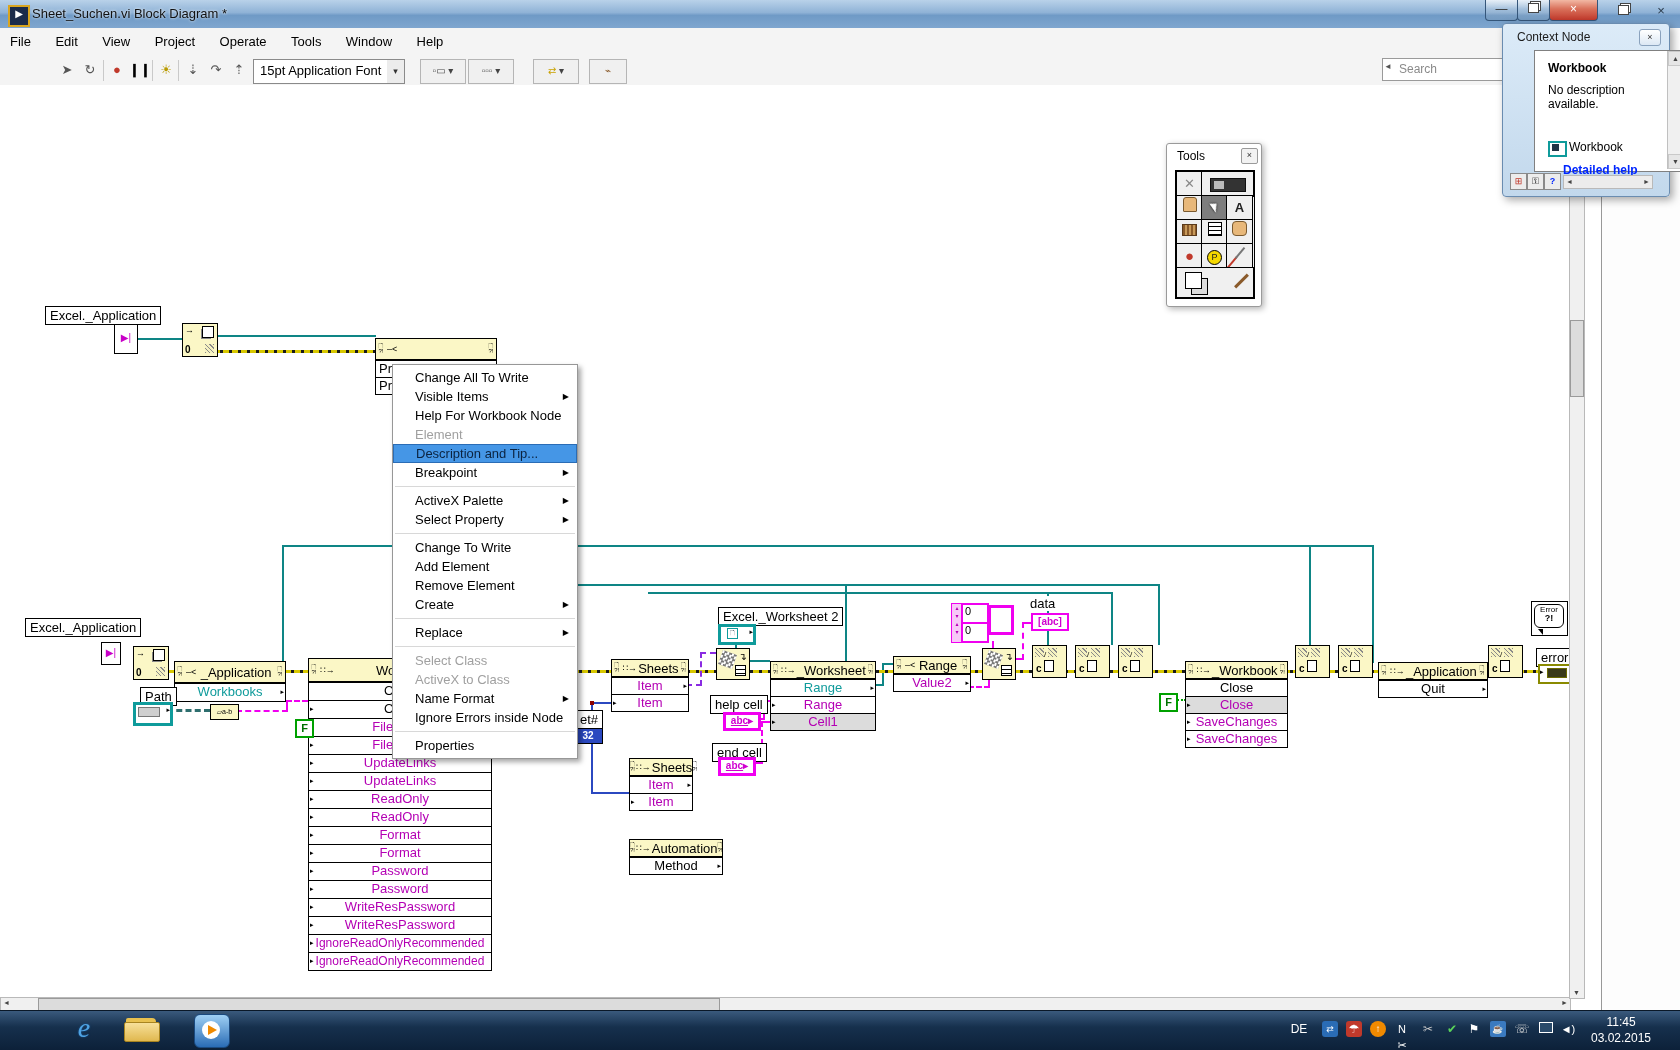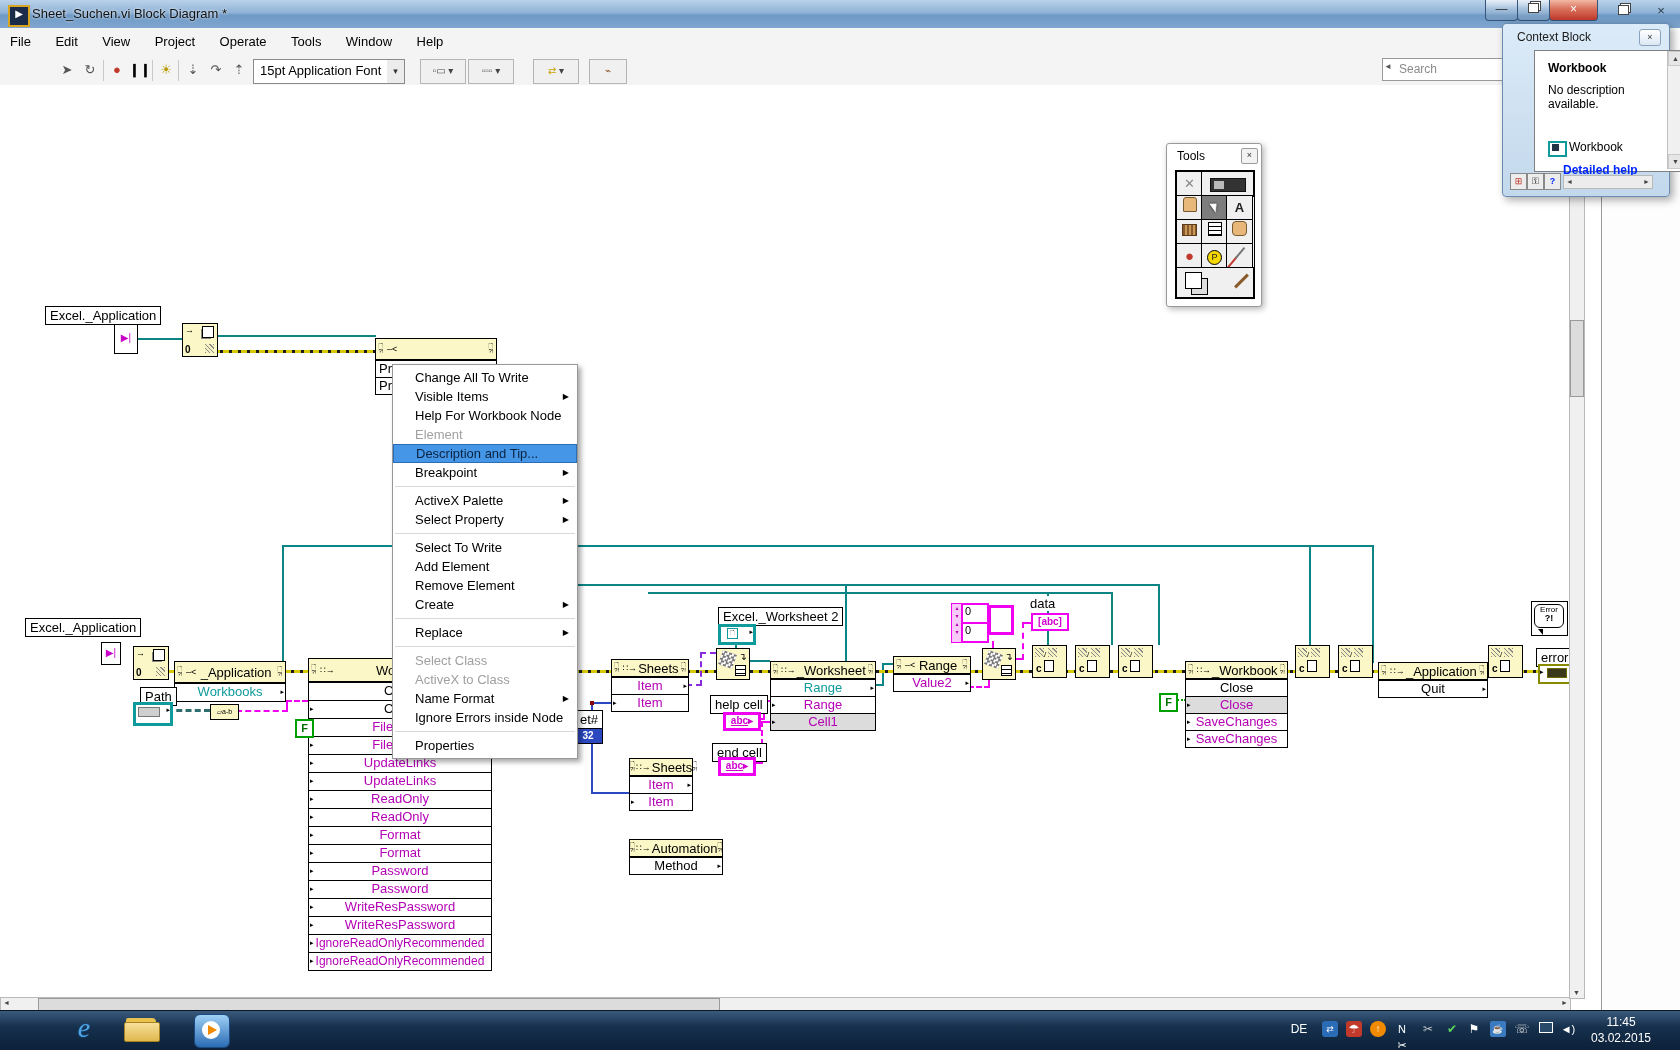--- a/index.html
+++ b/index.html
@@ -423,21 +423,21 @@
     <div class="cmi">Change All To Write</div>
     <div class="cmi"><span>Visible Items</span><span class="sub">▶</span></div>
     <div class="cmi">Help For Workbook Node</div>
     <div class="cmi dis">Element</div>
     <div class="cmi hl">Description and Tip...</div>
     <div class="cmi"><span>Breakpoint</span><span class="sub">▶</span></div>
     <div class="cmsep"></div>
     <div class="cmi"><span>ActiveX Palette</span><span class="sub">▶</span></div>
     <div class="cmi"><span>Select Property</span><span class="sub">▶</span></div>
     <div class="cmsep"></div>
-    <div class="cmi">Select To Write</div>
+    <div class="cmi">Change To Write</div>
     <div class="cmi">Add Element</div>
     <div class="cmi">Remove Element</div>
     <div class="cmi"><span>Create</span><span class="sub">▶</span></div>
     <div class="cmsep"></div>
     <div class="cmi"><span>Replace</span><span class="sub">▶</span></div>
     <div class="cmsep"></div>
     <div class="cmi dis">Select Class</div>
     <div class="cmi dis">ActiveX to Class</div>
     <div class="cmi"><span>Name Format</span><span class="sub">▶</span></div>
     <div class="cmi">Ignore Errors inside Node</div>
@@ -461,21 +461,21 @@
       <div class="tcell" style="left:25px;top:72px;"><span style="display:inline-block;width:13px;height:13px;border-radius:50%;background:#f5d800;border:1px solid #000;font-size:9px;line-height:13px;">P</span></div>
       <div class="tcell" style="left:50px;top:72px;"><span style="display:inline-block;width:2px;height:14px;background:#777;transform:rotate(40deg);box-shadow:0 12px 0 0 #c0392b;"></span></div>
       <div class="tcell" style="left:0;top:96px;width:76px;height:29px;">
         <span style="position:absolute;left:8px;top:4px;width:15px;height:15px;background:#fff;border:1px solid #000;box-shadow:6px 6px 0 -1px #ddd,6px 6px 0 0 #000;"></span>
         <span style="position:absolute;right:10px;top:4px;width:3px;height:18px;background:#8a5a2a;transform:rotate(45deg);box-shadow:-2px 16px 0 -14px #e8c400;"></span>
       </div>
     </div>
   </div>
 
   <div class="abs" id="chelp">
-    <div class="abs" id="chelp-title">Context Block</div>
+    <div class="abs" id="chelp-title">Context Node</div>
     <div class="abs" id="chelp-close">×</div>
     <div class="abs" id="chelp-body">
       <div style="position:absolute;left:13px;top:10px;font-weight:bold;">Workbook</div>
       <div style="position:absolute;left:13px;top:32px;width:110px;">No description available.</div>
       <div class="abs" id="wb-icon">
           <i></i>
         </div>
       <div style="position:absolute;left:34px;top:89px;">Workbook</div>
       <div style="position:absolute;left:28px;top:112px;font-weight:bold;color:#0026ff;text-decoration:underline;">Detailed help</div>
       <div class="abs" id="chelp-vsb">

